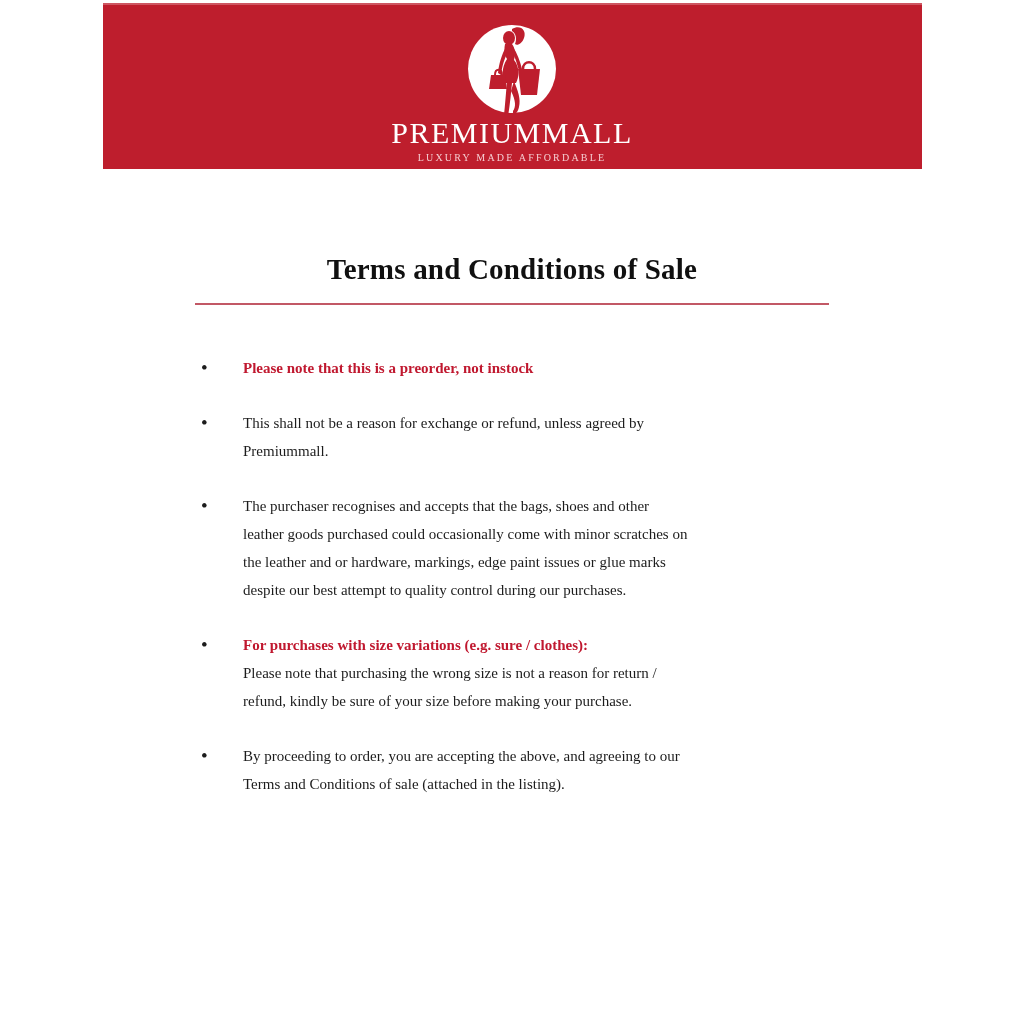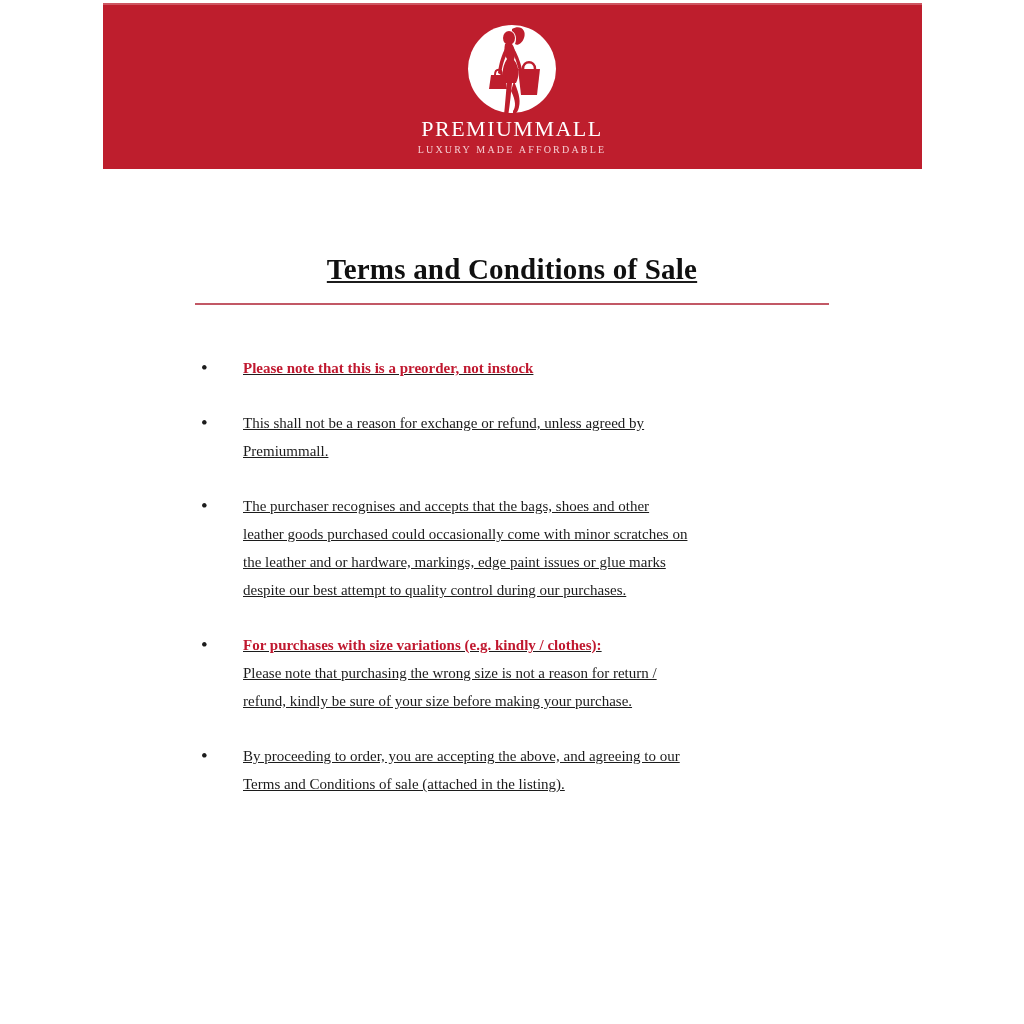--- a/index.html
+++ b/index.html
@@ -26,39 +26,38 @@
     background: var(--banner-red, #BE1E2D);
     text-align: center;
     box-shadow: inset 0 2px 0 rgba(255,255,255,0.25);
   }
   .logo-wrap {
     padding-top: 20px;
     line-height: 0;
   }
   .brand-name {
     color: #ffffff;
-    font-size: 22px;
+    font-size: 30px;
     letter-spacing: 1.5px;
     line-height: 1;
     margin-top: 3px;
     font-weight: 400;
   }
   .brand-tagline {
     color: rgba(255, 236, 238, 0.85);
     font-size: 10px;
     letter-spacing: 2.2px;
     line-height: 1;
     margin-top: 5px;
     font-weight: 400;
   }
   
   .doc {
     width: 634px;
     margin: 12px auto;
-    text-decoration: underline;
   }
   .doc-title {
     margin: 84px 0 0 0;
     font-size: 29px;
     line-height: 33px;
     font-weight: 700;
     text-align: center;
     color: #101010;
     letter-spacing: 0.2px;
   }
@@ -152,21 +151,21 @@
 Premiummall.</span>
       </li>
       <li>
 
         <span class="txt">The purchaser recognises and accepts that the bags, shoes and other
 leather goods purchased could occasionally come with minor scratches on
 the leather and or hardware, markings, edge paint issues or glue marks
 despite our best attempt to quality control during our purchases.</span>
       </li>
       <li>
-        <span class="lead">For purchases with size variations (e.g. kindly / clothes):</span>
+        <span class="lead">For purchases with size variations (e.g. sure / clothes):</span>
         <span class="txt">Please note that purchasing the wrong size is not a reason for return /
 refund, kindly be sure of your size before making your purchase.</span>
       </li>
       <li>
 
         <span class="txt">By proceeding to order, you are accepting the above, and agreeing to our
 Terms and Conditions of sale (attached in the listing).</span>
       </li>
     </ul>
   </div>

